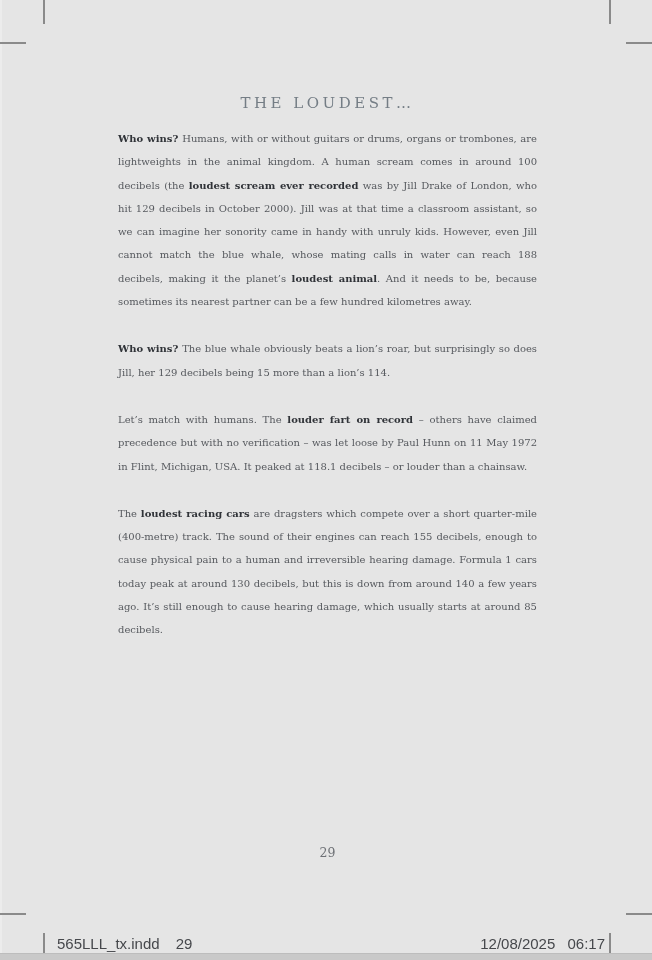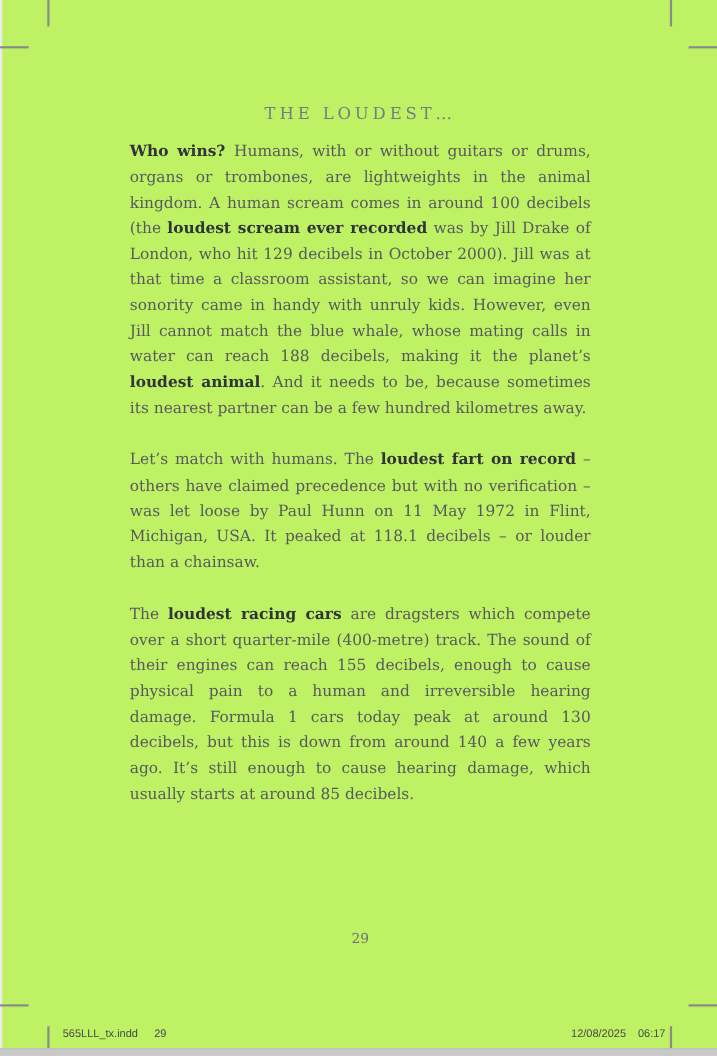--- a/index.html
+++ b/index.html
@@ -13,21 +13,21 @@
   html,body{margin:0;padding:0;}
   body{
     width:652px;height:960px;
     background:#fff;
     font-family:"DejaVu Serif", serif;
     overflow:hidden;
   }
   .page{
     position:relative;
     width:652px;height:960px;
-    background:#bef264;
+    background:#e5e5e5;
   }
   .left-edge{
     position:absolute;left:0;top:0;width:2px;height:960px;
     background:#ececec;
   }
   .crop{position:absolute;background:var(--crop-mark);}
   .crop.tl-v{left:43px;top:0;width:2px;height:24px;}
   .crop.tl-h{left:0;top:42px;width:26px;height:2px;}
   .crop.tr-v{left:609px;top:0;width:2px;height:24px;}
   .crop.tr-h{left:626px;top:42px;width:26px;height:2px;}
@@ -41,40 +41,40 @@
     font-size:15px;
     letter-spacing:3.5px;
     color:var(--running-head);
   }
   .text-block{
     position:absolute;left:118px;top:127px;width:419px;
     color:var(--body-text);
   }
   .text-block p{
     margin:0 0 24px 0;
-    font-size:14px;
+    font-size:10px;
     line-height:23.3px;
     text-align:justify;
     text-justify:inter-word;
   }
   .text-block p b{
     font-weight:700;
     color:var(--bold-text);
   }
   .page-number{
     position:absolute;left:118px;top:845px;width:419px;
     text-align:center;
     font-size:12.5px;
     color:#6d7075;
   }
   .proof-footer{
     position:absolute;left:57px;top:935px;width:548px;
     display:flex;justify-content:space-between;align-items:baseline;
     font-family:"Liberation Sans", sans-serif;
-    font-size:10px;
+    font-size:15px;
     color:#46484c;
   }
   .proof-footer .grp span{display:inline-block;}
   .proof-footer .grp .gap-l{margin-left:12px;}
   .proof-footer .grp .gap-s{margin-left:8px;}
   .page-edge-strip{
     position:absolute;left:0;top:953px;width:652px;height:7px;
     background:var(--page-edge);
     border-top:1px solid #bdbdbd;
   }
@@ -92,21 +92,22 @@
   <div class="crop tr-h"></div>
   <div class="crop bl-h"></div>
   <div class="crop bl-v"></div>
   <div class="crop br-h"></div>
   <div class="crop br-v"></div>
 
   <div class="running-head">THE LOUDEST…</div>
 
   <div class="text-block">
     <p><b>Who wins? </b><span>Humans, with or without guitars or drums, organs or trombones, are lightweights in the animal kingdom. A human scream comes in around 100 decibels (the </span><b>loudest scream ever recorded</b><span> was by Jill Drake of London, who hit 129 decibels in October 2000). Jill was at that time a classroom assistant, so we can imagine her sonority came in handy with unruly kids. However, even Jill cannot match the blue whale, whose mating calls in water can reach 188 decibels, making it the planet’s </span><b>loudest animal</b><span>. And it needs to be, because sometimes its nearest partner can be a few hundred kilometres away.</span></p>
-    <p><span>Let’s match with humans. The </span><b>loudest fart on record</b><span> – others have claimed precedence but with no verification – was let loose by Paul Hunn on 11 May 1972 in Flint, Michigan, USA. It peaked at 118.1 decibels – or louder than a chainsaw.</span></p>
+    <p><b>Who wins? </b><span>The blue whale obviously beats a lion’s roar, but surprisingly so does Jill, her 129 decibels being 15 more than a lion’s 114.</span></p>
+    <p><span>Let’s match with humans. The </span><b>louder fart on record</b><span> – others have claimed precedence but with no verification – was let loose by Paul Hunn on 11 May 1972 in Flint, Michigan, USA. It peaked at 118.1 decibels – or louder than a chainsaw.</span></p>
     <p><span>The </span><b>loudest racing cars</b><span> are dragsters which compete over a short quarter-mile (400-metre) track. The sound of their engines can reach 155 decibels, enough to cause physical pain to a human and irreversible hearing damage. Formula 1 cars today peak at around 130 decibels, but this is down from around 140 a few years ago. It’s still enough to cause hearing damage, which usually starts at around 85 decibels.</span></p>
   </div>
 
   <div class="page-number">29</div>
 
   <div class="proof-footer">
     <span class="grp">
       <span>565LLL_tx.indd</span>
       <span class="gap-l">29</span>
     </span>

